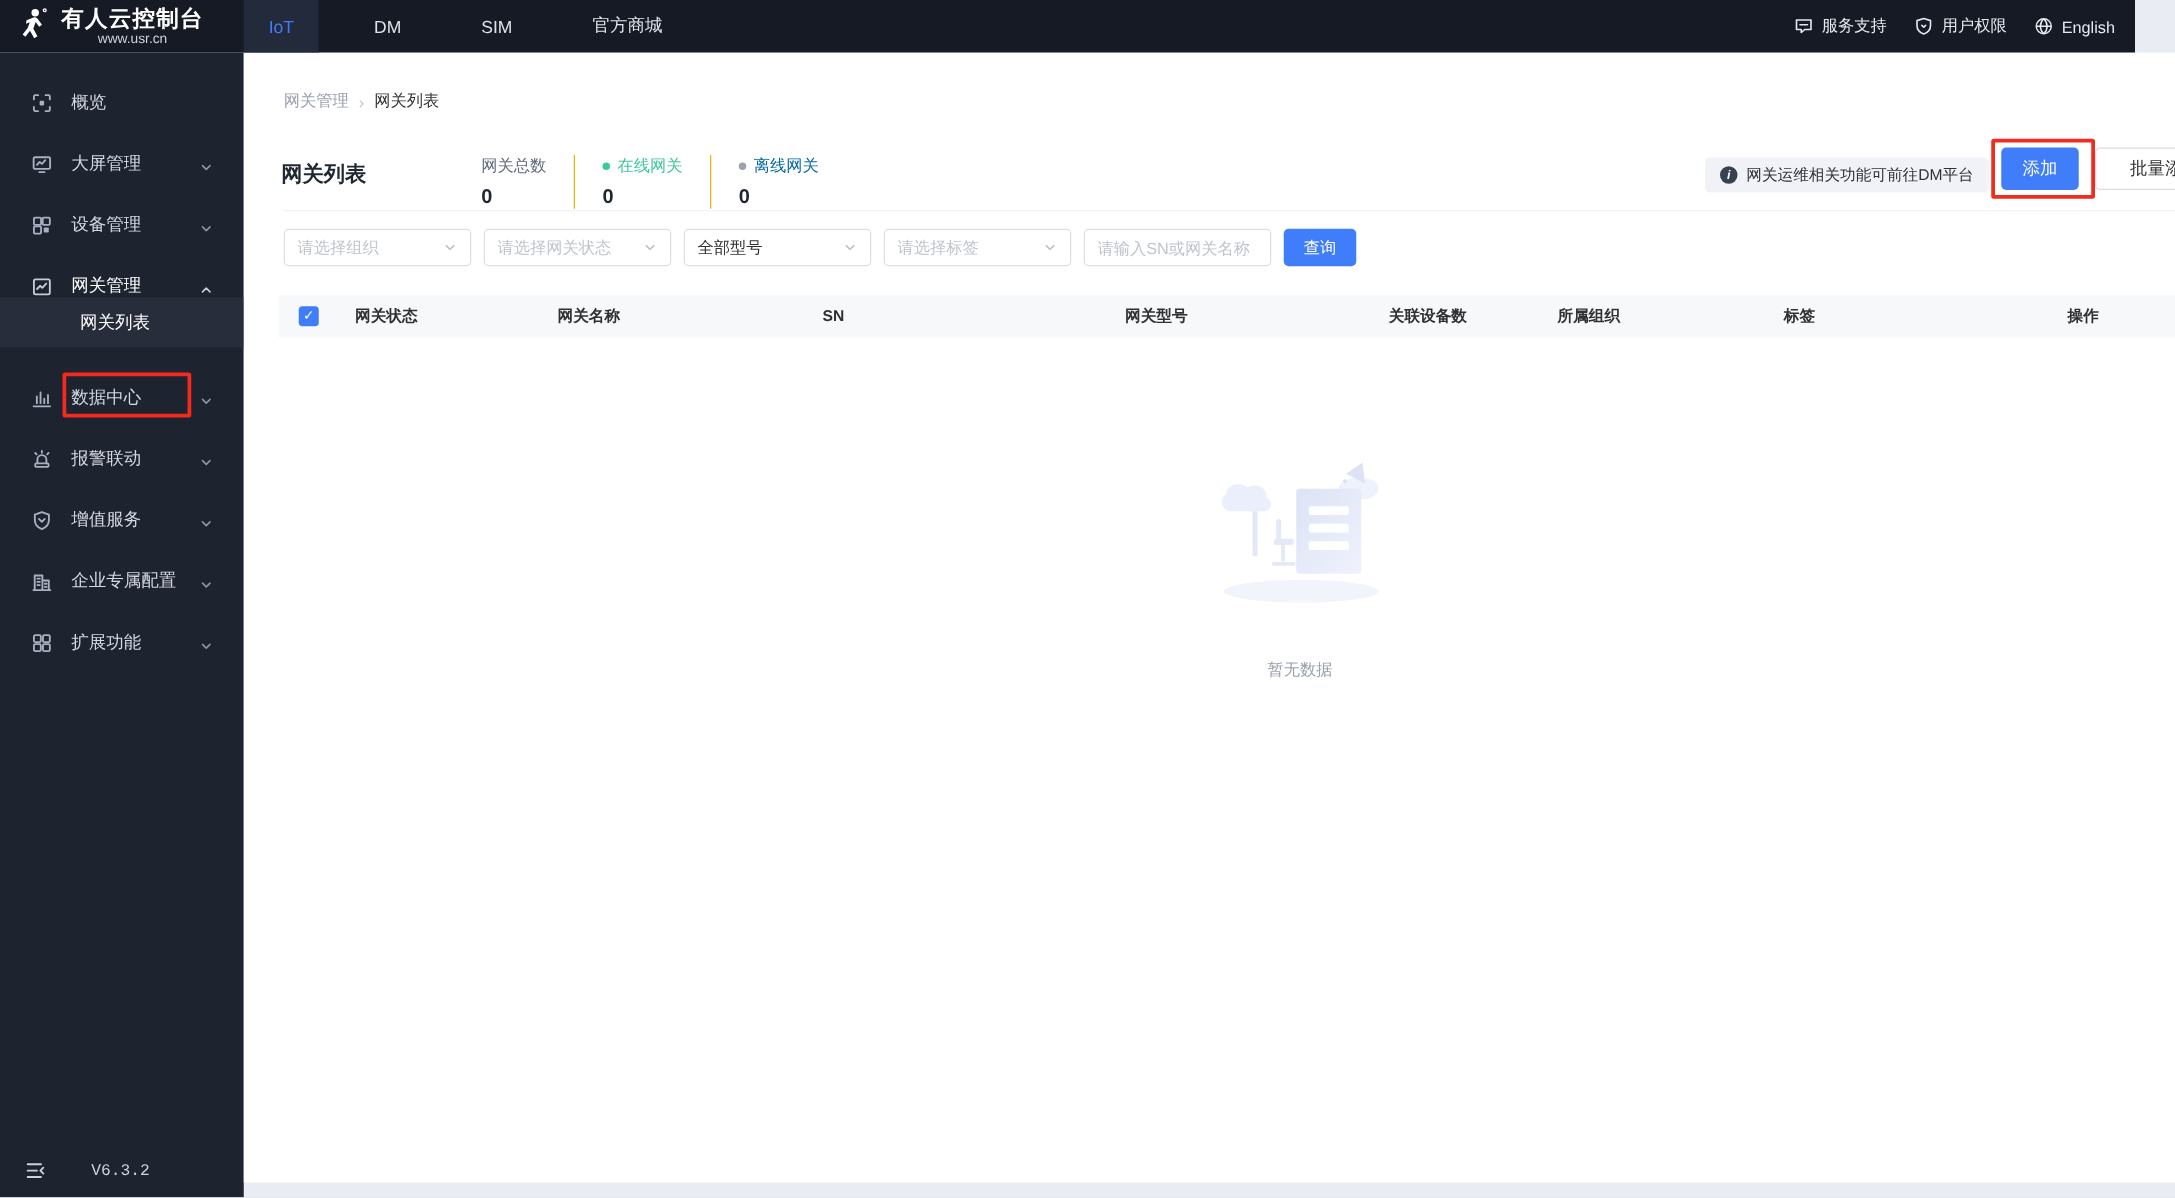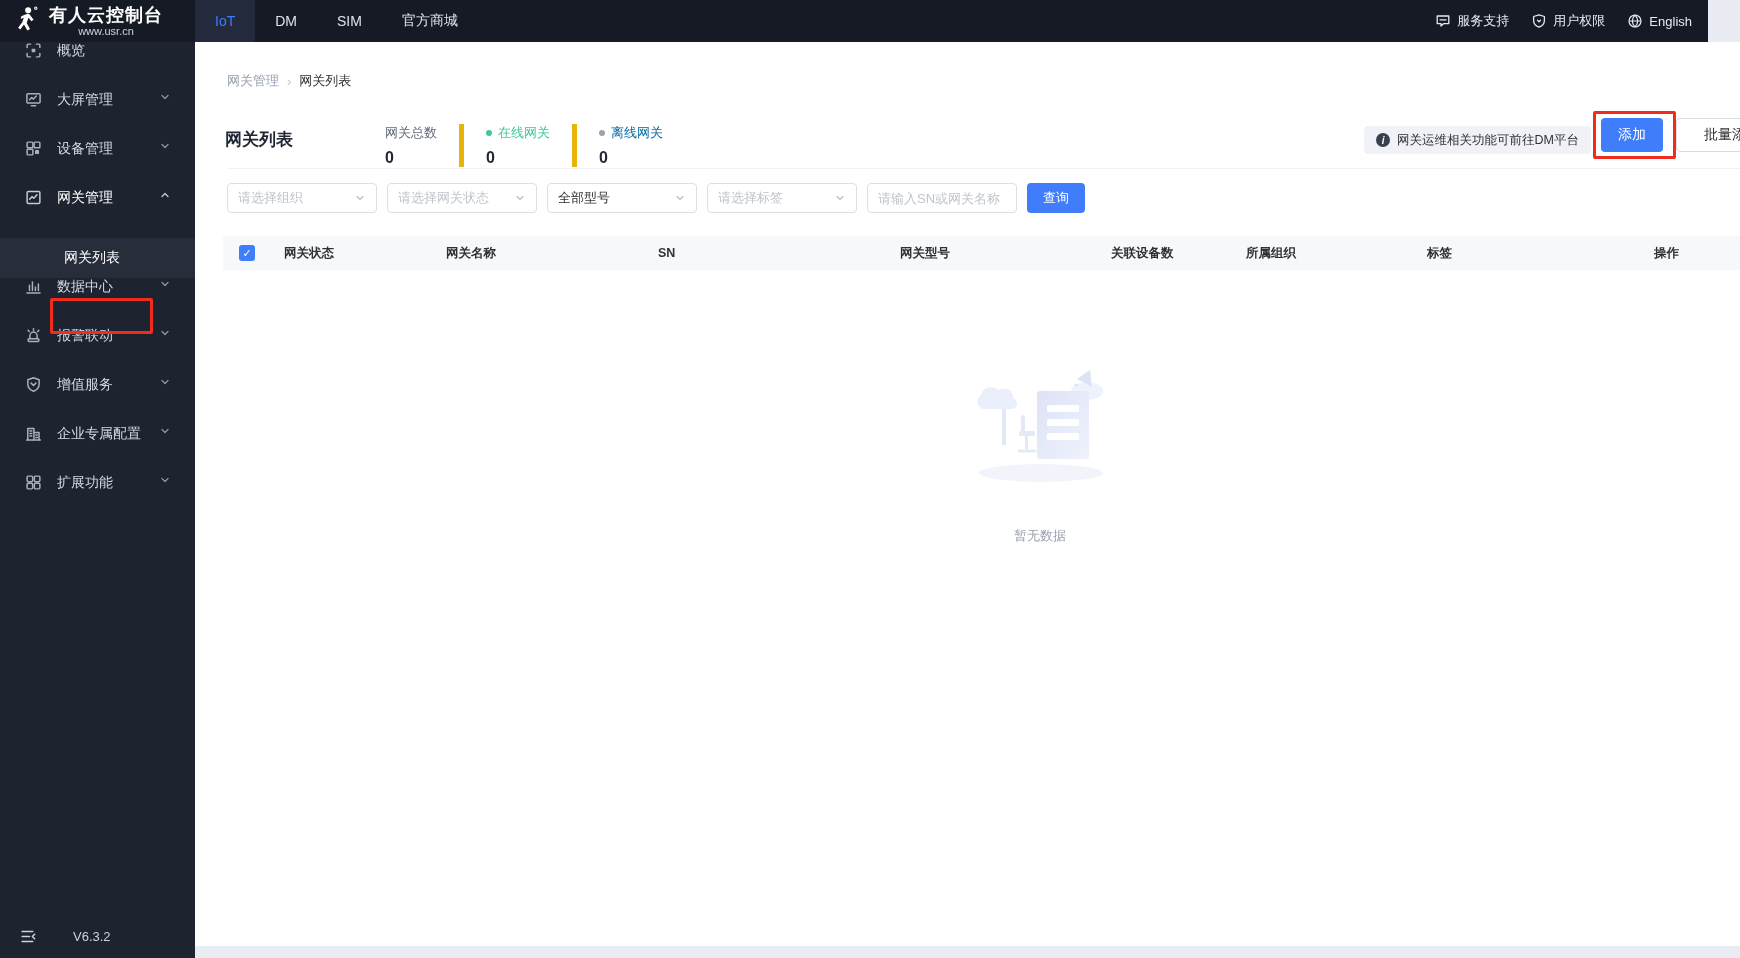--- a/index.html
+++ b/index.html
@@ -7,53 +7,53 @@
   .screen { position:relative; width:1740px; height:958px; background:#e9ecf2; overflow:hidden;
             font-family:"Liberation Sans", sans-serif; }
 
   
   .topbar { position:absolute; left:0; top:0; width:1708px; height:42px; background:#161a24;
             display:flex; align-items:stretch; z-index:5; }
   .logo-area { width:195px; display:flex; align-items:center; padding-left:13px; gap:8px; }
   .logo-txt { display:flex; flex-direction:column; align-items:center; }
   .logo-title { color:#fff; font-size:18px; font-weight:bold; letter-spacing:1px; line-height:20px; }
   .logo-sub { color:#cdd2db; font-size:11px; line-height:13px; }
-  .nav-tabs { display:flex; align-items:stretch; }
+  .nav-tabs { display:flex; align-items:stretch;gap:24px; }
   .tab { min-width:60px; padding:0 20px; display:flex; align-items:center; justify-content:center;
          color:#dfe3ea; font-size:14px; cursor:pointer; }
   .tab.active { background:#232a3c; color:#3f7dfa; }
   .topbar-right { margin-left:auto; display:flex; align-items:center; gap:22px; padding-right:16px; }
   .top-link { display:flex; align-items:center; gap:6px; color:#e6e9ef; font-size:13px; cursor:pointer; }
 
   
   .sidebar { position:absolute; left:0; top:42px; width:195px; height:916px; background:#1e2330; }
-  .side-item { height:49px; display:flex; align-items:flex-start; padding:0 24px 0 25px;
+  .side-item { height:49px; display:flex; align-items:flex-end; padding:0 24px 0 25px;
                color:#d4d8e1; font-size:14px; cursor:pointer; }
   .side-item .si-icon { width:17px; height:17px; margin-right:15px; flex:none; }
   .side-item .si-label { flex:1; white-space:nowrap; }
   .side-item .si-chev { width:12px; height:12px; flex:none; }
   .side-item.active .si-label { color:#ffffff; }
   .sub-row { height:40px; background:#282d3c; display:flex; align-items:center;
              padding-left:64px; color:#ffffff; font-size:14px; cursor:pointer; }
   .side-footer { position:absolute; left:0; bottom:0; width:183px; height:44px;
-                 display:flex; align-items:center; padding:0 20px; }
+                 display:flex; align-items:center; padding:0 20px;font-family:Liberation Mono, monospace; }
   .side-footer .version { margin-left:36px; color:#ccd1da; font-size:13px; }
 
   
   .main { position:absolute; left:195px; top:42px; width:1545px; height:904px; background:#ffffff; overflow:hidden; }
 
   .breadcrumb { position:absolute; left:32px; top:30px; display:flex; align-items:center; gap:8px; font-size:13px; }
   .bc-parent { color:#97a0af; cursor:pointer; }
   .bc-sep { color:#c0c4cc; font-size:13px; }
   .bc-current { color:#303133; }
 
   .page-title { position:absolute; left:30px; top:86px; font-size:17px; font-weight:bold; color:#1f2733; }
 
   .stats { position:absolute; left:190px; top:82px; display:flex; }
-  .stat { padding-right:22px; margin-right:22px; border-right:5px solid #eab308; }
+  .stat { padding-right:22px; margin-right:22px; border-right:1px solid #eab308; }
   .stat:last-child { border-right:none; }
   .stat-label { font-size:13px; color:#606a78; display:flex; align-items:center; gap:6px; white-space:nowrap; }
   .stat-label .dot { width:6px; height:6px; border-radius:50%; display:inline-block; }
   .stat.online .stat-label { color:#3dc79e; }
   .stat.online .dot { background:#3dc79e; }
   .stat.offline .stat-label { color:#0369a1; }
   .stat.offline .dot { background:#9ba2ad; }
   .stat-value { margin-top:7px; font-size:16px; font-weight:bold; color:#1f2733; }
 
   .notice-pill { position:absolute; right:149px; top:84px; height:28px; background:#f0f2f7; border-radius:4px;

